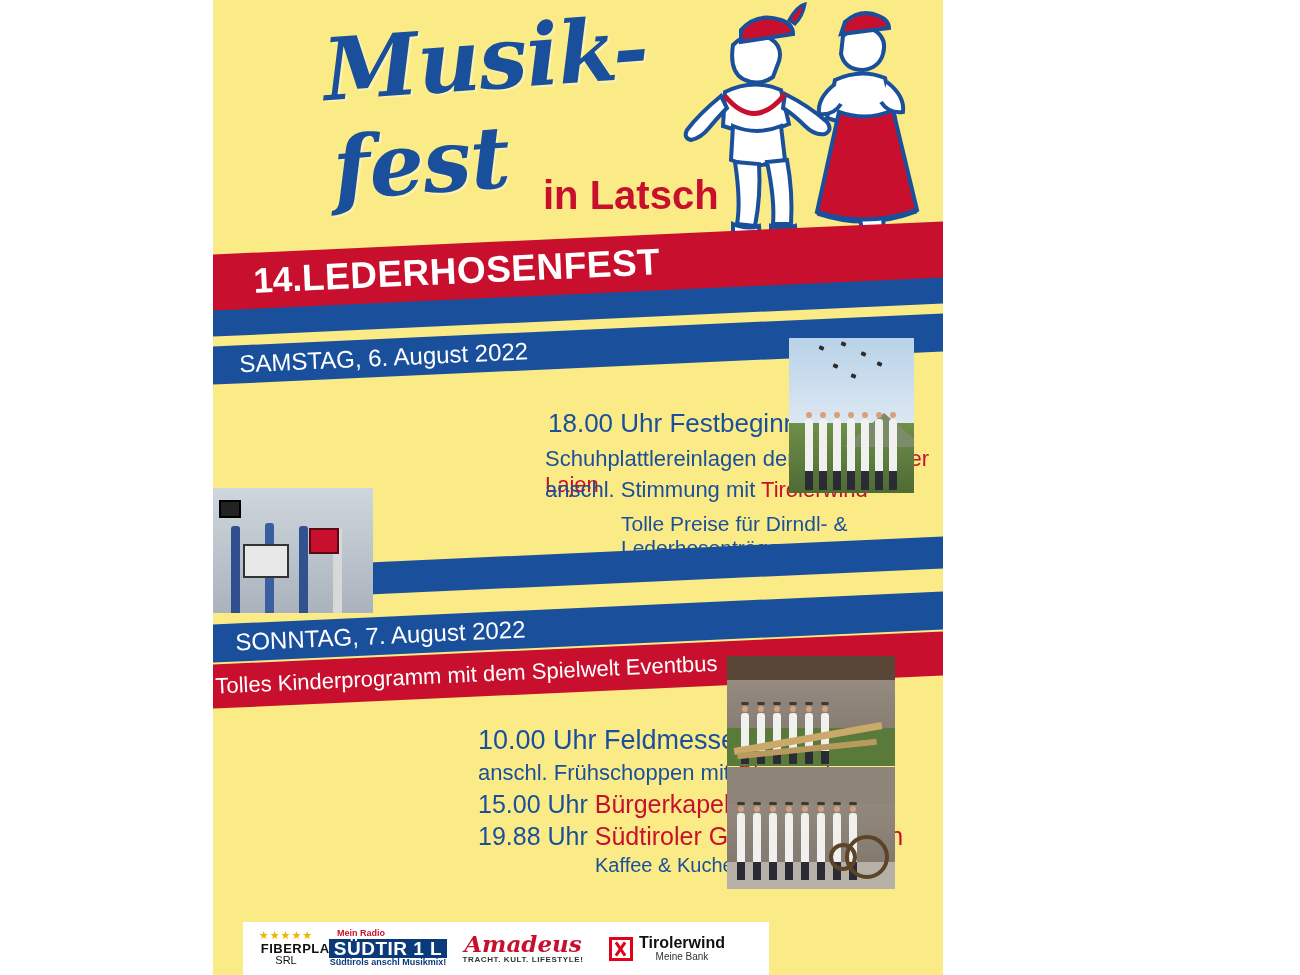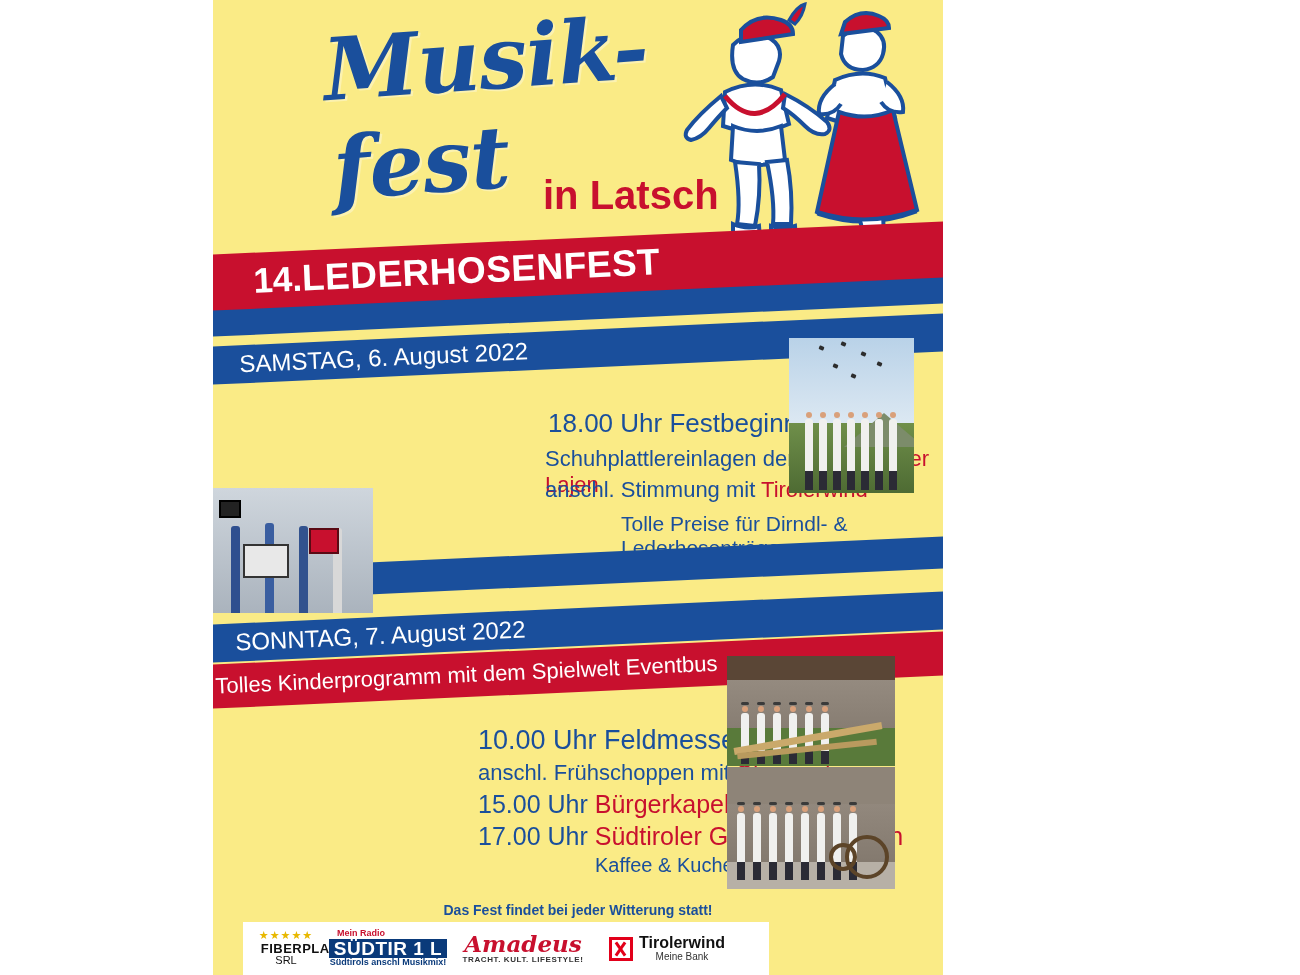--- a/index.html
+++ b/index.html
@@ -234,25 +234,24 @@
   </div>
 
   <div class="prog sun-1">10.00 Uhr Feldmesse</div>
   <div class="prog sun-2">
     <span>anschl. Frühschoppen mit </span><span class="red">Oberwind</span>
   </div>
   <div class="prog sun-3">
     <span>15.00 Uhr </span><span class="red">Bürgerkapelle Schlanders</span>
   </div>
   <div class="prog sun-4">
-    <span>17.00 Uhr </span><span class="red">Südtiroler Gaudimusikanten</span>
+    <span>19.88 Uhr </span><span class="red">Südtiroler Gaudimusikanten</span>
   </div>
   <div class="prog sun-5">Kaffee &amp; Kuchen / Glückstopf</div>
 
-  <div class="weather">Das Fest findet bei jeder Witterung statt!</div>
 
   <div class="photo photo-1">
     <div class="sky"></div>
       <div class="ground"></div>
     <div class="mountain" style="right:-10px;"></div>
     <div class="speck" style="left:30px; top:8px;"></div>
     <div class="speck" style="left:52px; top:4px;"></div>
     <div class="speck" style="left:72px; top:14px;"></div>
     <div class="speck" style="left:44px; top:26px;"></div>
     <div class="speck" style="left:88px; top:24px;"></div>

